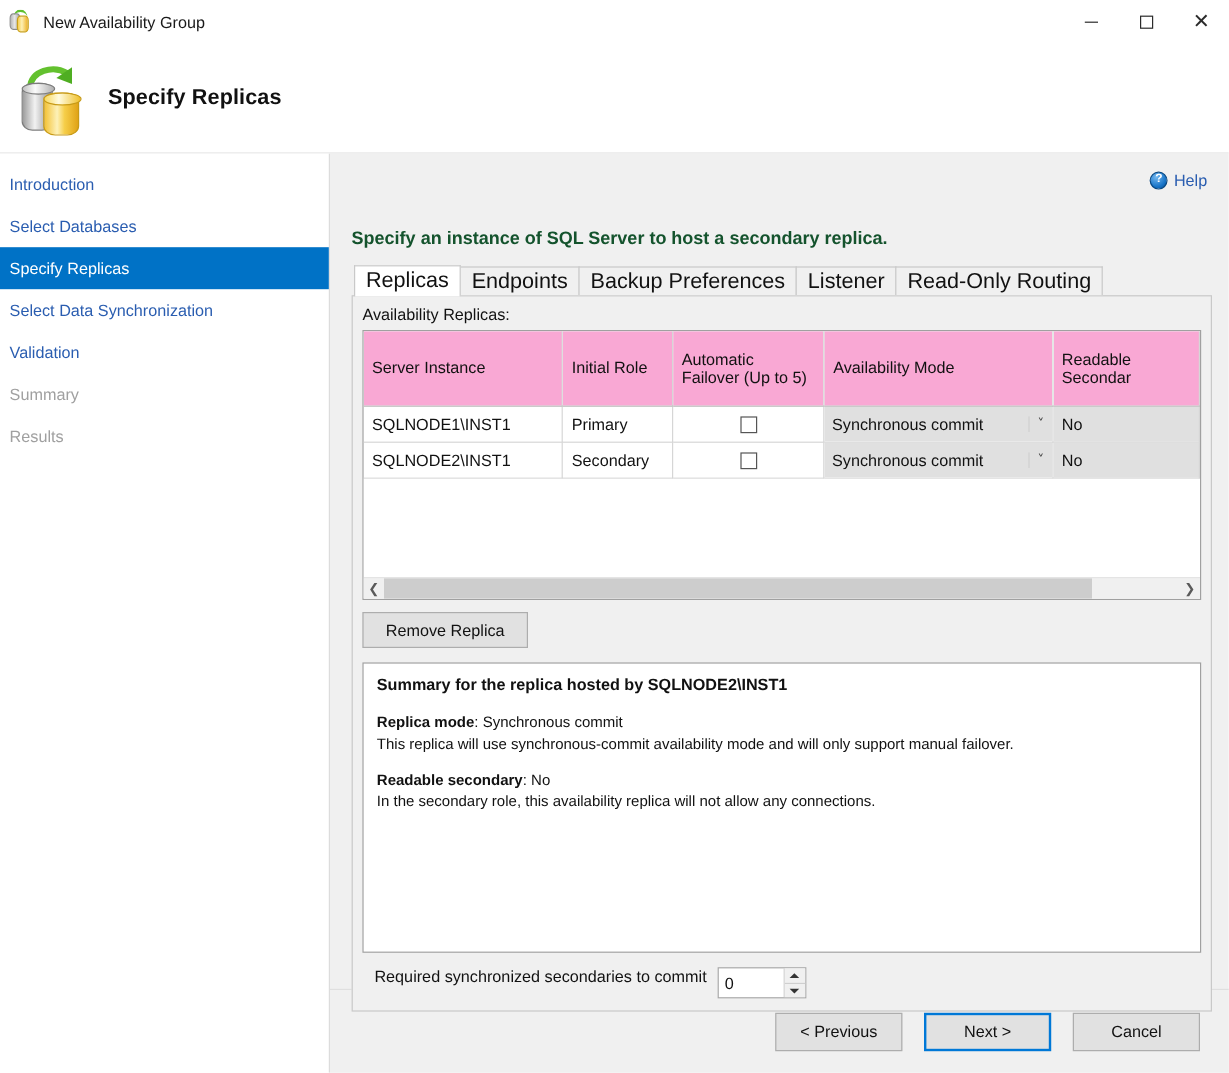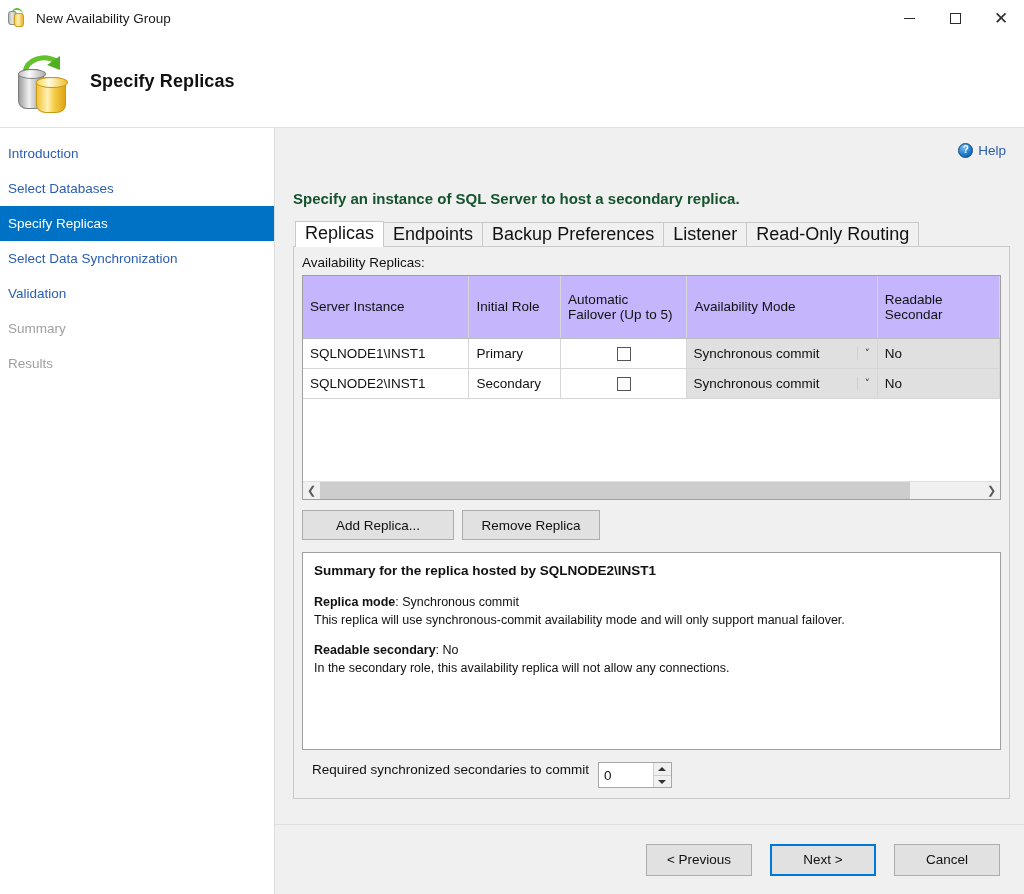--- a/index.html
+++ b/index.html
@@ -213,21 +213,21 @@
   .grid { width: 100%; border-collapse: collapse; table-layout: fixed; }
   .grid th {
     font-weight: normal;
     font-size: 13.5px;
     text-align: left;
     vertical-align: middle;
     padding: 6px 7px;
     height: 62px;
     border-right: 1px solid #d6d6d6;
     border-bottom: 1px solid #bdbdbd;
-    background: #c4b5fd;
+    background: #f9a8d4;
     color: #111;
     overflow: hidden;
   }
   .grid td {
     font-size: 13.5px;
     padding: 5px 7px;
     height: 30px;
     border-right: 1px solid #d6d6d6;
     border-bottom: 1px solid #d6d6d6;
     background: #ffffff;
@@ -296,21 +296,21 @@
     display: flex; align-items: center; justify-content: center;
   }
   .btn.wide { min-width: 152px; }
   .btn.medium { min-width: 138px; }
 
   
   .summary-box {
     margin-top: 12px;
     background: #ffffff;
     border: 1px solid #a0a0a0;
-    height: 198px;
+    height: 242px;
     padding: 10px 11px;
     overflow: hidden;
   }
   .sum-title { font-size: 13.5px; font-weight: bold; color: #111; margin-bottom: 15px; }
   .sum-line { font-size: 12.5px; color: #111; line-height: 1.45; }
   .sum-line b { font-weight: bold; }
   .sum-gap { height: 12px; }
 
   
   .spin-row { display: flex; align-items: flex-start; margin-top: 12px; padding-left: 10px; }
@@ -482,21 +482,20 @@
             <div class="hscroll">
               <div class="hs-btn">❮</div>
               <div class="hs-track">
                 <div class="hs-thumb"></div>
               </div>
               <div class="hs-btn">❯</div>
             </div>
           </div>
 
           <div class="btn-row">
-            <div class="btn wide">Add Replica...</div>
             <div class="btn medium">Remove Replica</div>
           </div>
 
           <div class="summary-box">
             <div class="sum-title">Summary for the replica hosted by SQLNODE2\INST1</div>
             <div class="sum-line">
               <b>Replica mode</b><span>: </span><span>Synchronous commit</span>
             </div>
             <div class="sum-line">This replica will use synchronous-commit availability mode and will only support manual failover.</div>
             <div class="sum-gap"></div>

